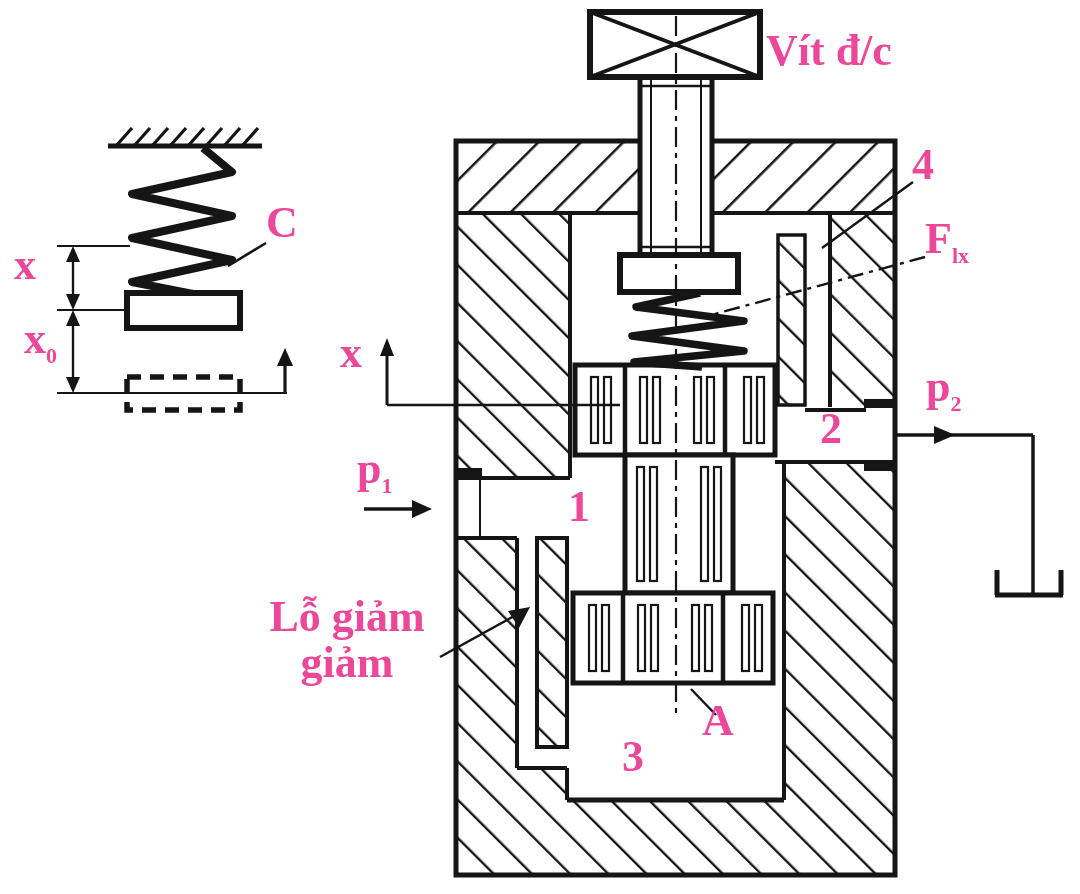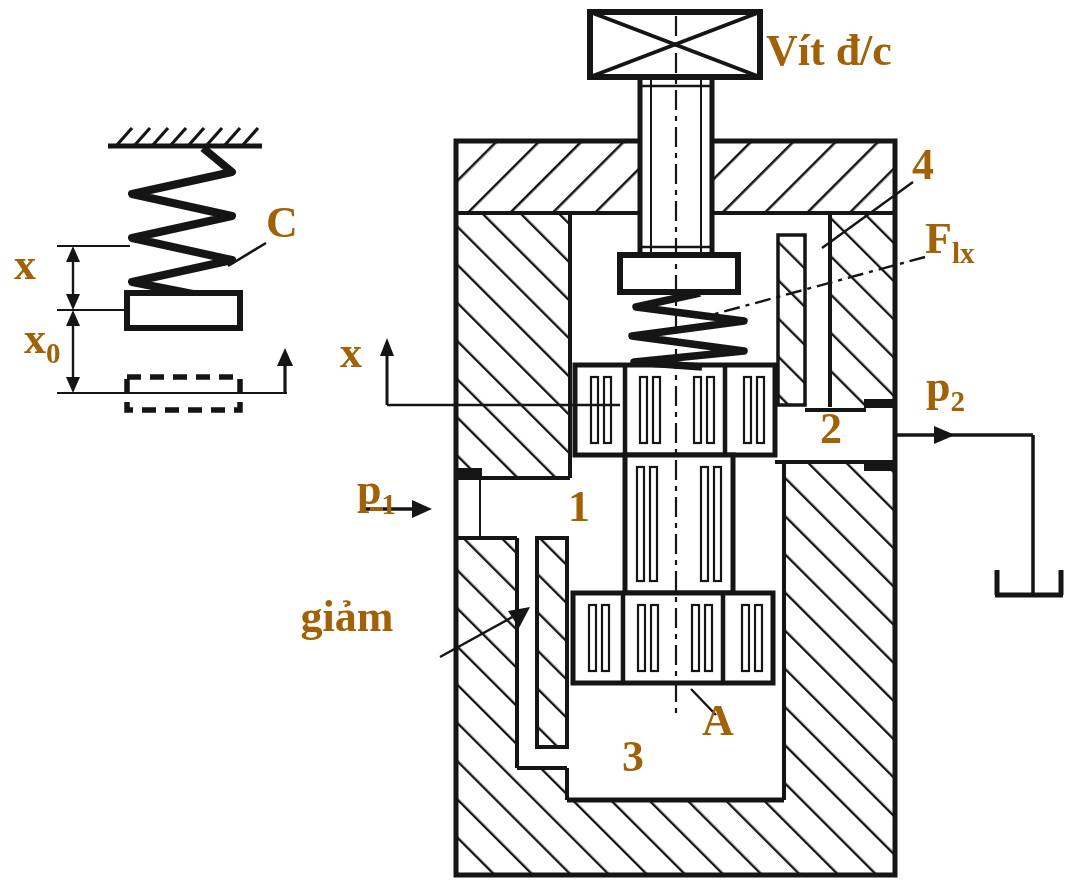--- a/index.html
+++ b/index.html
@@ -4,25 +4,25 @@
 <style>
   html,body{margin:0;padding:0;background:#ffffff;}
   #page{position:relative;width:1080px;height:894px;background:#ffffff;overflow:hidden;}
   #art{position:absolute;left:0;top:0;}
   .lbl{
     position:absolute;
     font-family:"Liberation Serif", serif;
     font-weight:bold;
     font-size:44px;
     line-height:1.05;
-    color:#a16207;
+    color:#ec4899;
     white-space:nowrap;
     user-select:none;
   }
-  .lbl sub{font-size:29px;line-height:0;}
+  .lbl sub{font-size:22px;line-height:0;}
   .damp{text-align:center;width:230px;}
 </style>
 </head>
 <body>
 
 <div id="page">
 
 <svg id="art" width="1080" height="894" viewBox="0 0 1080 894">
   <defs>
 
@@ -190,27 +190,28 @@
 <div class="lbl" style="left:766px;top:28px;"><span>Vít đ/c</span></div>
 
 <div class="lbl" style="left:912px;top:142px;"><span>4</span></div>
 
 <div class="lbl" style="left:925px;top:216px;"><span>F</span><sub>lx</sub></div>
 
 <div class="lbl" style="left:902px;top:364px;margin-left:24px;"><span>p</span><sub>2</sub></div>
 
 <div class="lbl" style="left:820px;top:406px;"><span>2</span></div>
 
-<div class="lbl" style="left:357px;top:467px;text-decoration:underline;"><span>p</span><sub>1</sub></div>
+<div class="lbl" style="left:357px;top:446px;"><span>p</span><sub>1</sub></div>
 
 <div class="lbl" style="left:568px;top:484px;"><span>1</span></div>
 
 <div class="lbl" style="left:340px;top:330px;"><span>x</span></div>
 
 <div class="lbl damp" style="left:232px;top:594px;">
+  <div>Lỗ giảm</div>
   <div>giảm</div>
 </div>
 
 <div class="lbl" style="left:702px;top:698px;"><span>A</span></div>
 
 <div class="lbl" style="left:622px;top:734px;"><span>3</span></div>
 
 <div class="lbl" style="left:266px;top:200px;"><span>C</span></div>
 
 <div class="lbl" style="left:14px;top:242px;"><span>x</span></div>

